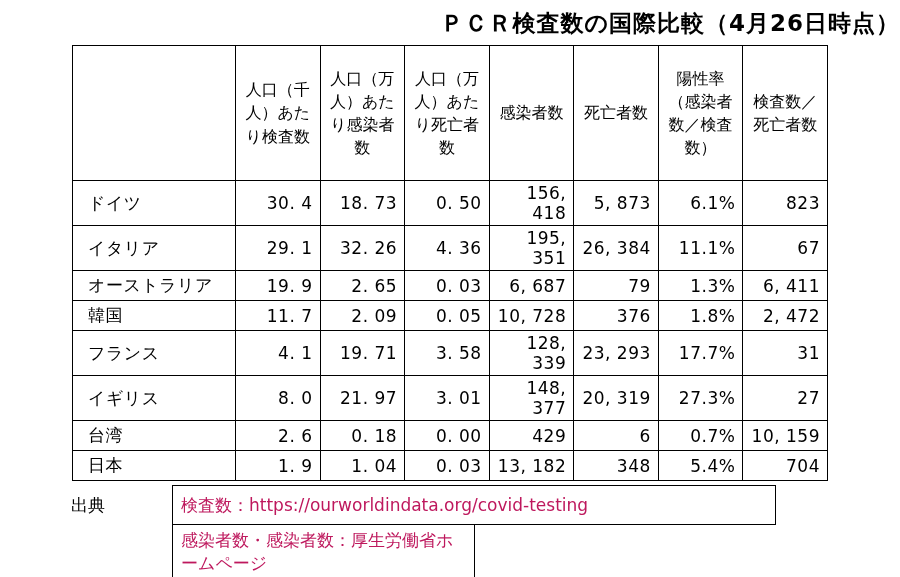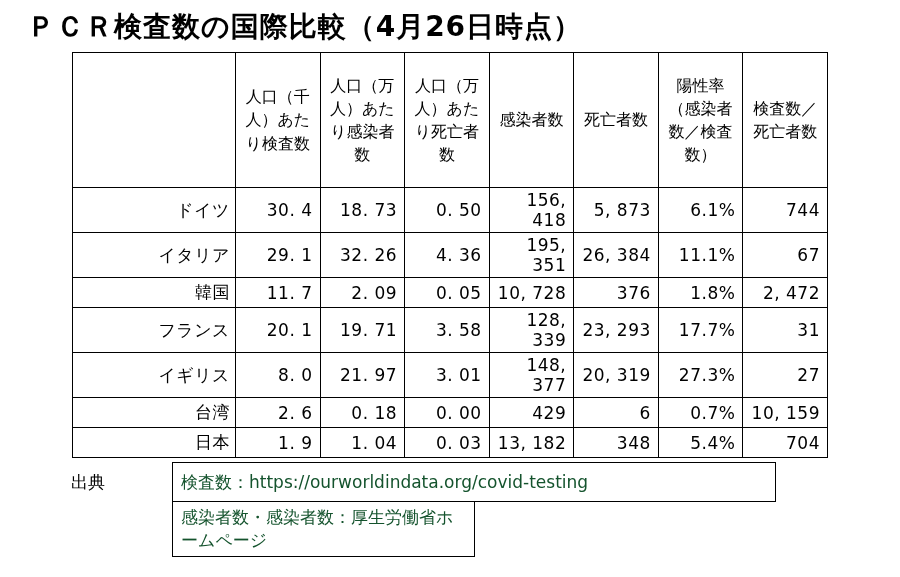--- a/index.html
+++ b/index.html
@@ -15,22 +15,22 @@
     overflow: hidden;
   }
   .page {
     position: relative;
     width: 900px;
     height: 577px;
     box-sizing: border-box;
     padding: 0;
   }
   .title {
-    text-align: left;
-    font-size: 28px;
+    text-align: right;
+    font-size: 23px;
     font-weight: bold;
     letter-spacing: 1px;
     padding: 8px 0 6px 0;
     font-family: "DejaVu Sans", sans-serif;
     margin-left: 27px;
   }
   table.main {
     border-collapse: collapse;
     width: 756px;
     margin: 0 auto;
@@ -48,23 +48,23 @@
     text-align: center;
     height: 130px;
     line-height: 1.45;
     font-size: 15.5px;
     padding: 4px 6px;
   }
   thead th.blank {
     width: 152px;
   }
   tbody td.country {
-    text-align: right;
+    text-align: left;
     font-size: 17px;
-    padding-left: 6px;
+    padding-left: 15px;
     letter-spacing: 0.5px;
     margin-left: 35px;
   }
   tbody td.num {
     text-align: right;
     font-size: 17px;
     padding-right: 7px;
     letter-spacing: 0.5px;
   }
   tbody tr {
@@ -92,21 +92,21 @@
     height: 30px;
   }
   table.source td.label {
     width: 152px;
     border: none;
     text-align: center;
     padding-left: 4px;
   }
   table.source td.val {
     text-align: left;
-    color: #14532d;
+    color: #be185d;
   }
   table.source td.pad {
     border: none;
     width: 100px;
   }
 </style>
 </head>
 <body>
 
 <div class="page">
@@ -128,45 +128,55 @@
     </thead>
     <tbody>
       <tr>
         <td class="country">ドイツ</td>
         <td class="num">30. 4</td>
         <td class="num">18. 73</td>
         <td class="num">0. 50</td>
         <td class="num">156, 418</td>
         <td class="num">5, 873</td>
         <td class="num">6.1%</td>
-        <td class="num">744</td>
+        <td class="num">823</td>
       </tr>
       <tr>
         <td class="country">イタリア</td>
         <td class="num">29. 1</td>
         <td class="num">32. 26</td>
         <td class="num">4. 36</td>
         <td class="num">195, 351</td>
         <td class="num">26, 384</td>
         <td class="num">11.1%</td>
         <td class="num">67</td>
       </tr>
       <tr>
+        <td class="country">オーストラリア</td>
+        <td class="num">19. 9</td>
+        <td class="num">2. 65</td>
+        <td class="num">0. 03</td>
+        <td class="num">6, 687</td>
+        <td class="num">79</td>
+        <td class="num">1.3%</td>
+        <td class="num">6, 411</td>
+      </tr>
+      <tr>
         <td class="country">韓国</td>
         <td class="num">11. 7</td>
         <td class="num">2. 09</td>
         <td class="num">0. 05</td>
         <td class="num">10, 728</td>
         <td class="num">376</td>
         <td class="num">1.8%</td>
         <td class="num">2, 472</td>
       </tr>
       <tr>
         <td class="country">フランス</td>
-        <td class="num">20. 1</td>
+        <td class="num">4. 1</td>
         <td class="num">19. 71</td>
         <td class="num">3. 58</td>
         <td class="num">128, 339</td>
         <td class="num">23, 293</td>
         <td class="num">17.7%</td>
         <td class="num">31</td>
       </tr>
       <tr>
         <td class="country">イギリス</td>
         <td class="num">8. 0</td>

